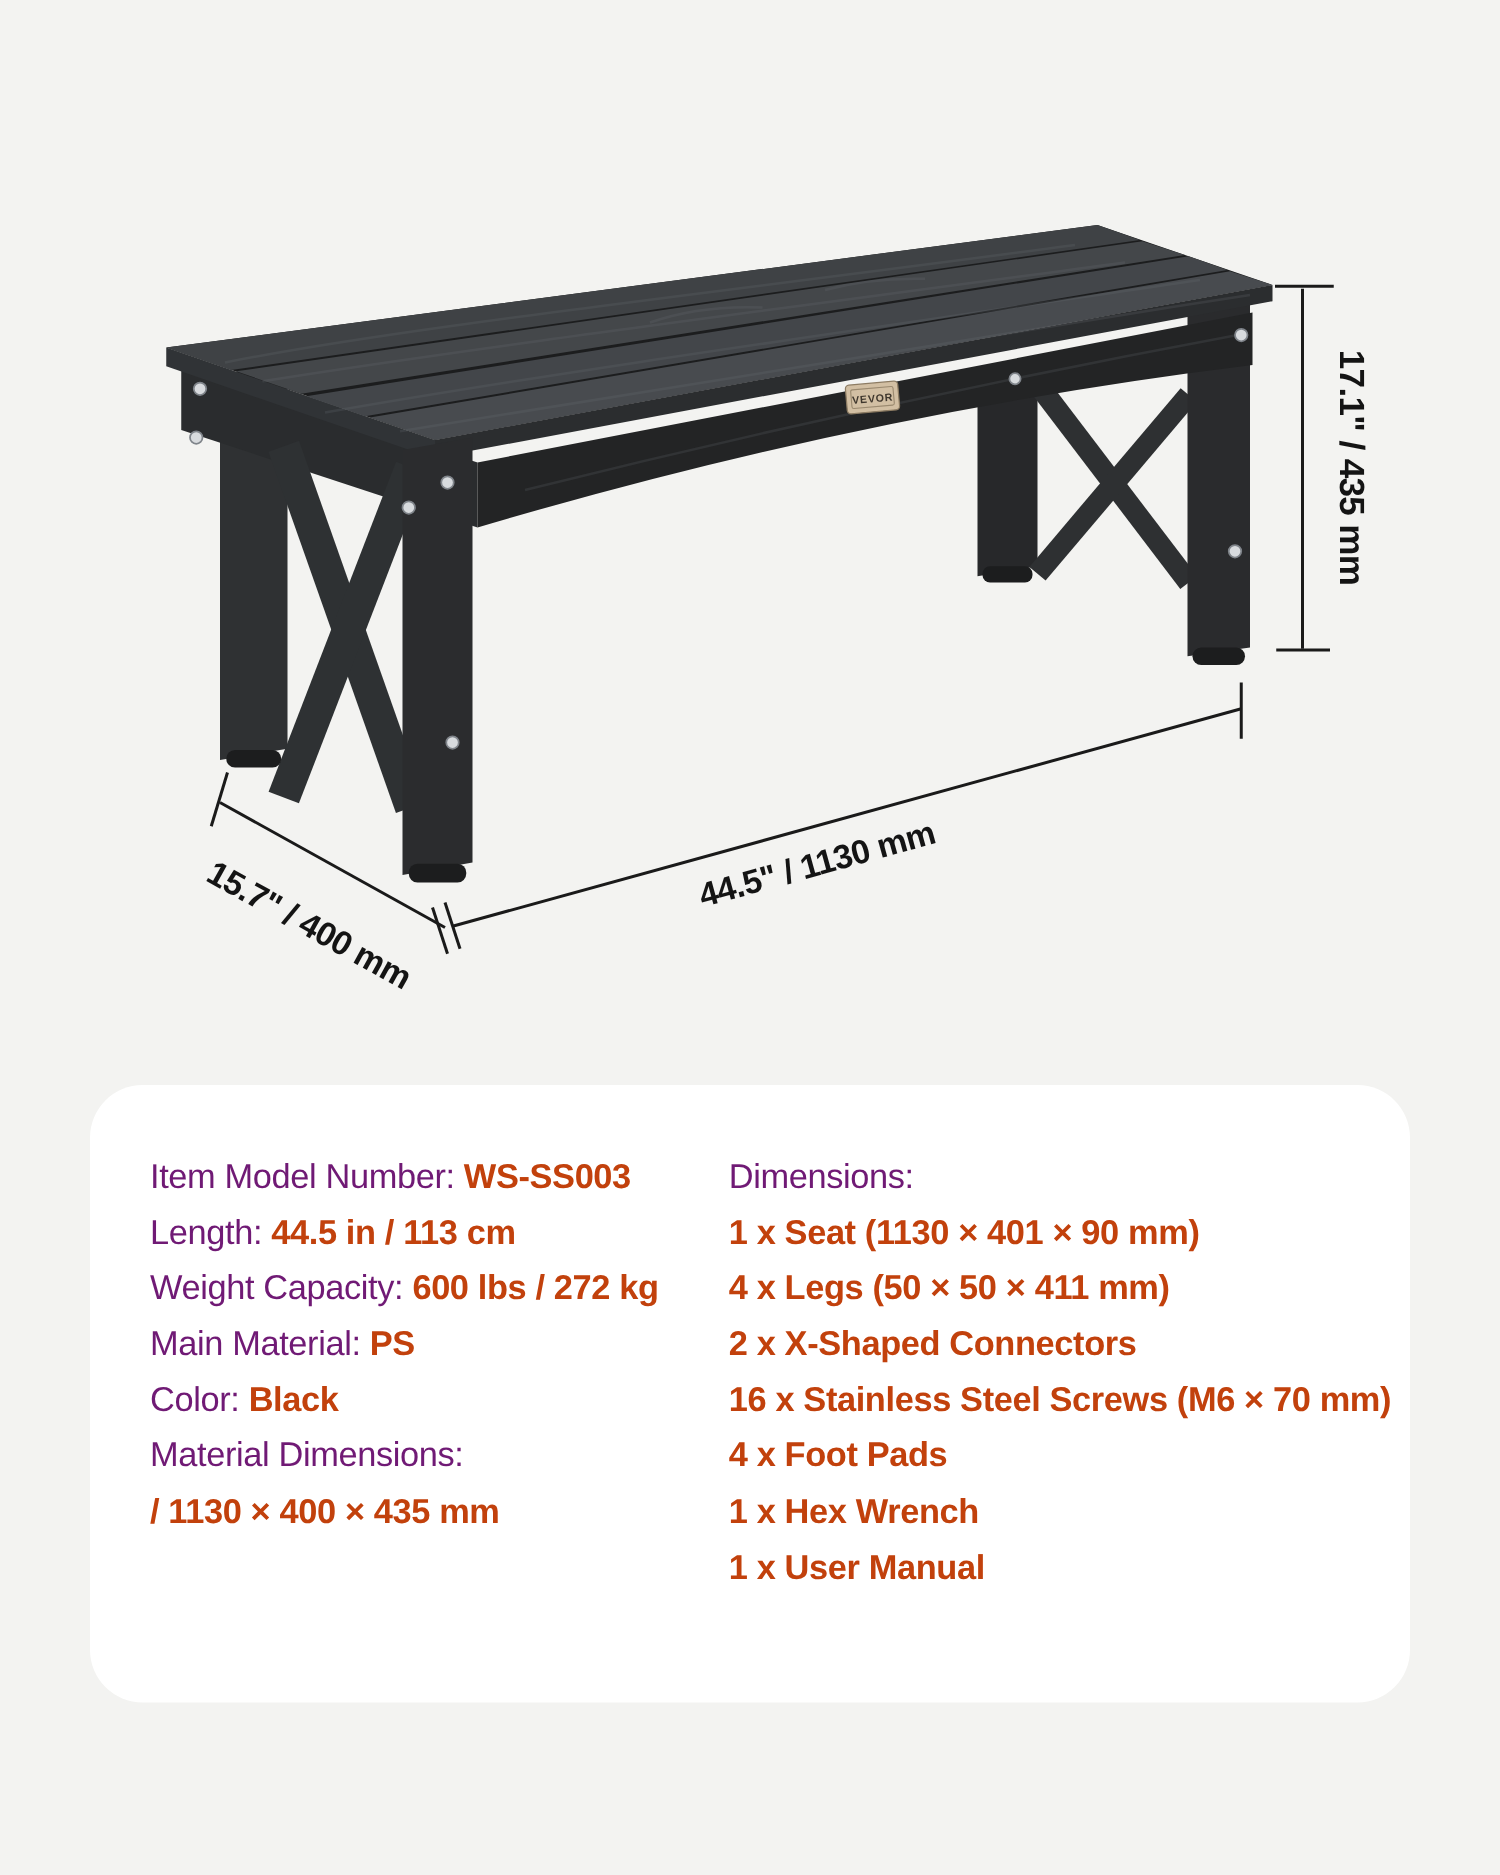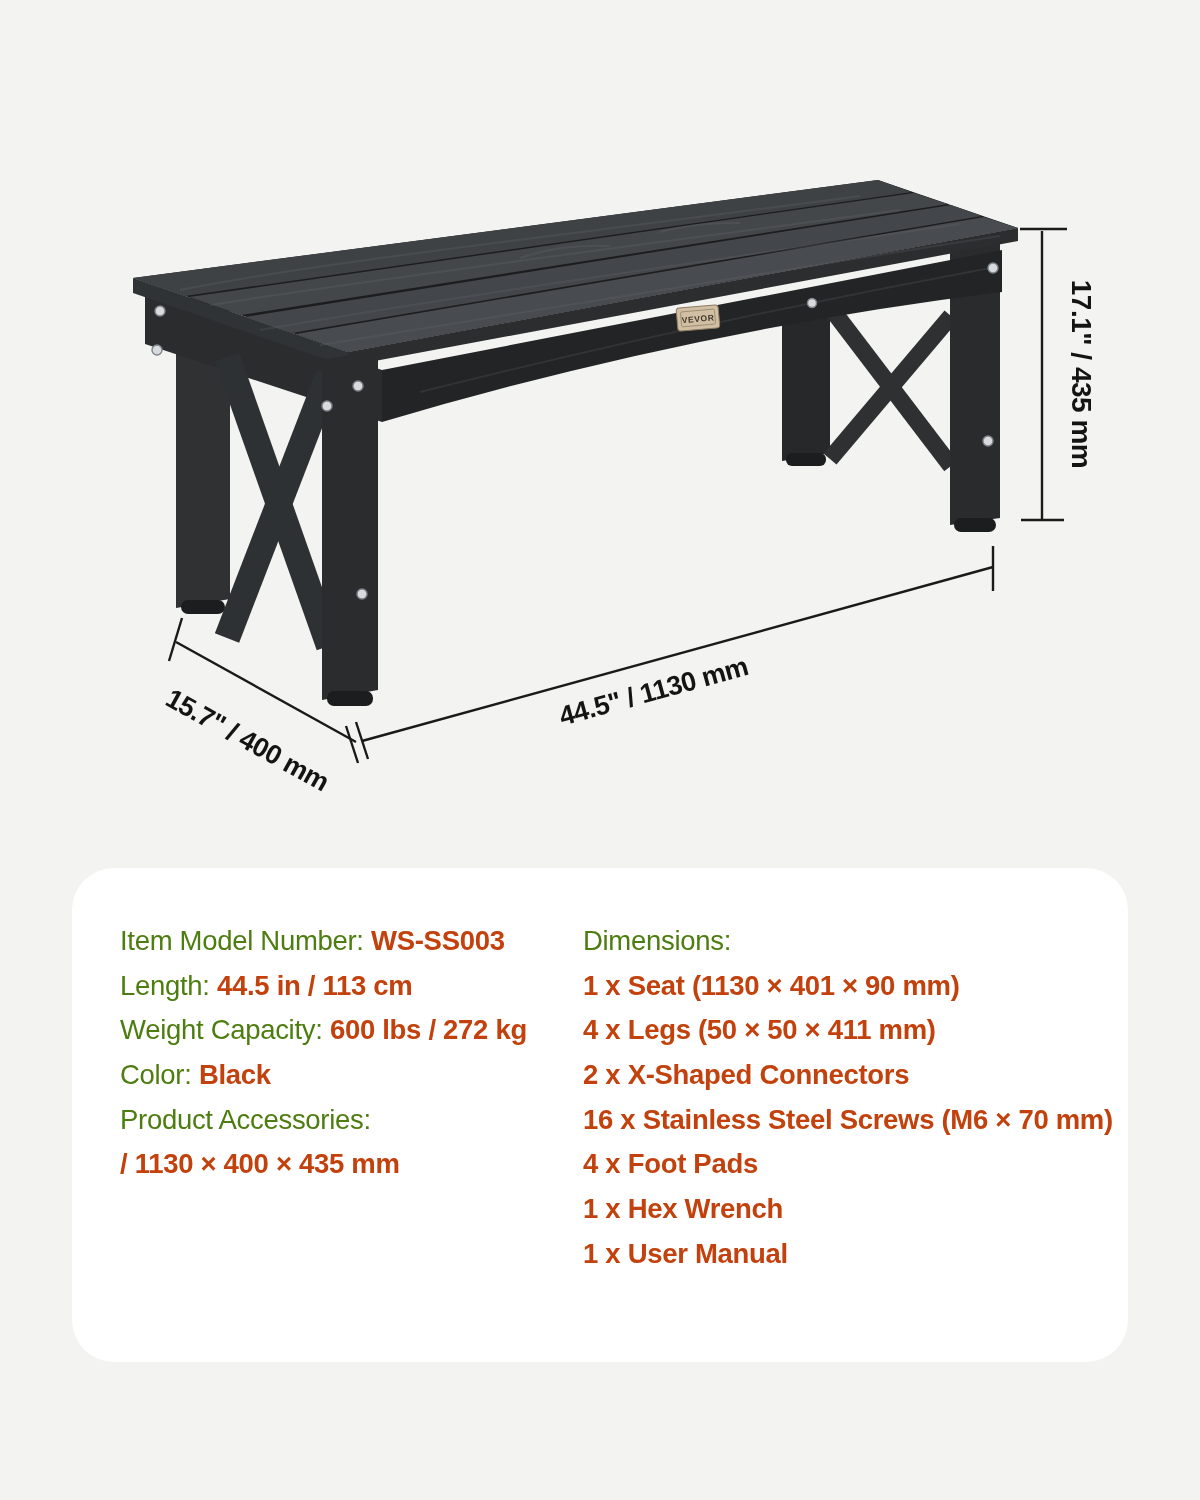--- a/index.html
+++ b/index.html
@@ -23,21 +23,21 @@
   .cols{display:flex;}
   .col-left{width:463px;flex:none;}
   .col-right{flex:1;min-width:0;}
   .spec-row{
     font-size:27.5px;line-height:31px;
     margin-bottom:13.7px;
     letter-spacing:-0.3px;
     color:#1e1e20;
     white-space:nowrap;
   }
-  .spec-row .l{color:#4d7c0f;font-weight:400;}
+  .spec-row .l{color:#701a75;font-weight:400;}
   .spec-row .v{color:#c2410c;font-weight:700;}
 
   .dim-text{
     font-weight:700;
     fill:#141414;
     letter-spacing:-0.5px;
   }
 </style>
 </head>
 <body>
@@ -126,22 +126,23 @@
     <text class="dim-text" transform="translate(243,748) rotate(29)" text-anchor="middle" font-size="27">15.7" / 400 mm</text>
   </svg>
 </div>
 
 <div class="specs-card">
   <div class="cols">
     <div class="col-left">
       <div class="spec-row"><span class="l">Item Model Number: </span><span class="v">WS-SS003</span></div>
       <div class="spec-row"><span class="l">Length: </span><span class="v">44.5 in / 113 cm</span></div>
       <div class="spec-row"><span class="l">Weight Capacity: </span><span class="v">600 lbs / 272 kg</span></div>
+      <div class="spec-row"><span class="l">Main Material: </span><span class="v">PS</span></div>
       <div class="spec-row"><span class="l">Color: </span><span class="v">Black</span></div>
-      <div class="spec-row"><span class="l">Product Accessories:</span><span class="v"></span></div>
+      <div class="spec-row"><span class="l">Material Dimensions:</span><span class="v"></span></div>
       <div class="spec-row"><span class="l"></span><span class="v">/ 1130 × 400 × 435 mm</span></div>
     </div>
     <div class="col-right">
       <div class="spec-row"><span class="l">Dimensions:</span><span class="v"></span></div>
       <div class="spec-row"><span class="l"></span><span class="v">1 x Seat (1130 × 401 × 90 mm)</span></div>
       <div class="spec-row"><span class="l"></span><span class="v">4 x Legs (50 × 50 × 411 mm)</span></div>
       <div class="spec-row"><span class="l"></span><span class="v">2 x X-Shaped Connectors</span></div>
       <div class="spec-row"><span class="l"></span><span class="v">16 x Stainless Steel Screws (M6 × 70 mm)</span></div>
       <div class="spec-row"><span class="l"></span><span class="v">4 x Foot Pads</span></div>
       <div class="spec-row"><span class="l"></span><span class="v">1 x Hex Wrench</span></div>

